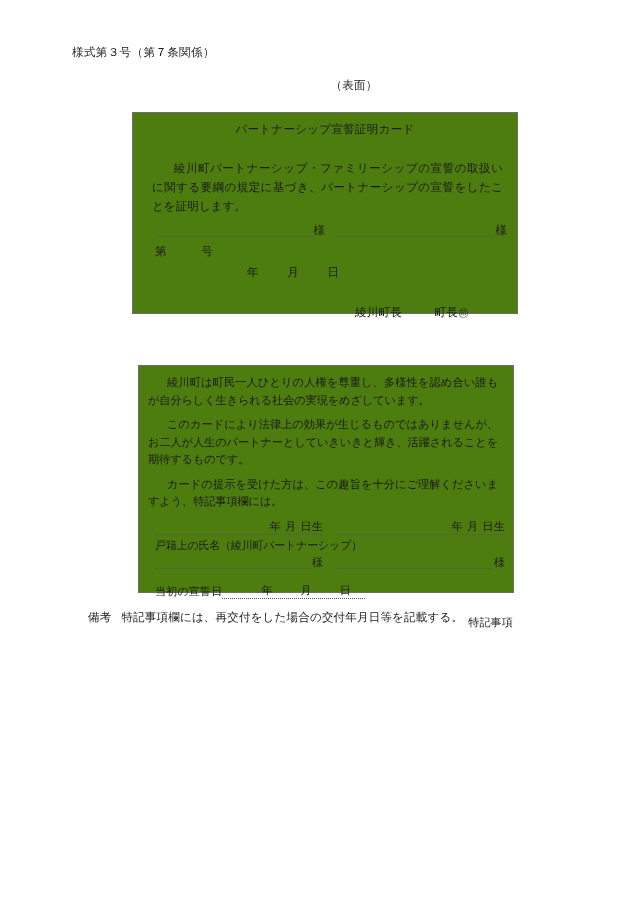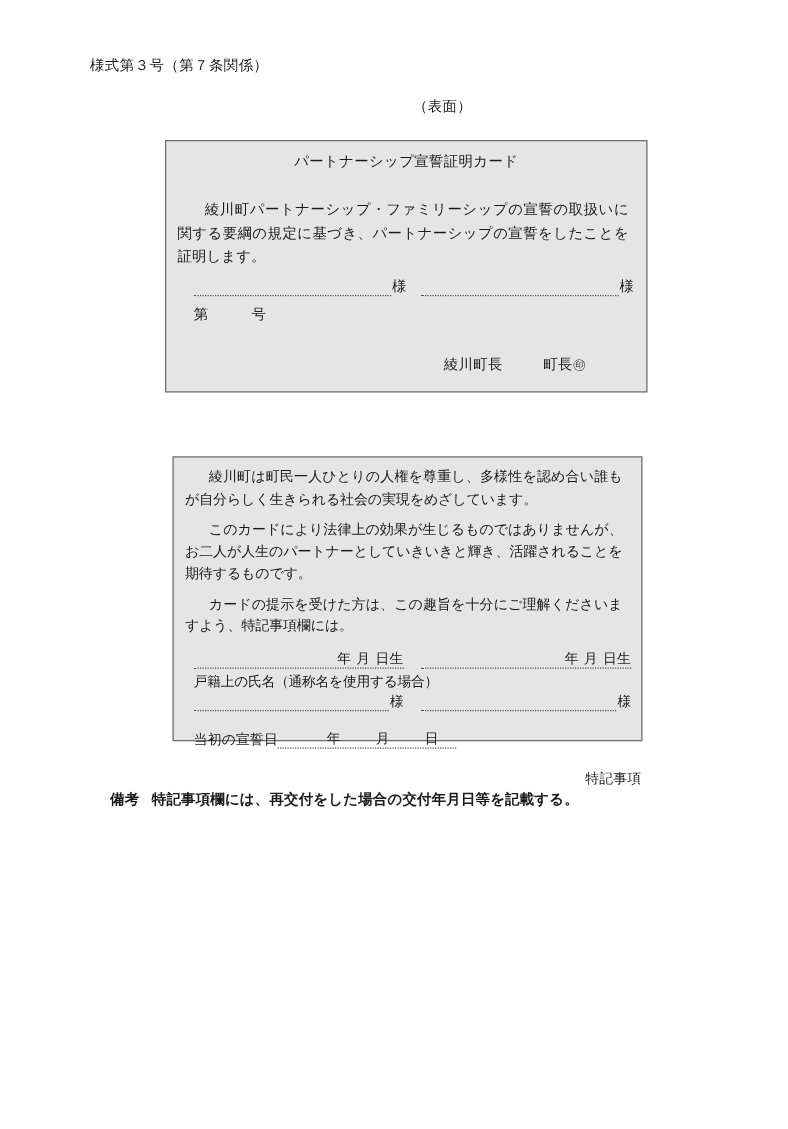--- a/index.html
+++ b/index.html
@@ -42,21 +42,21 @@
     font-size: 11.5px;
     letter-spacing: 0.3px;
   }
   .side-caption.front { top: 78px; padding-left: 39px; }
   .side-caption.back  { top: 338px; }
 
   
   .card-box {
     position: absolute;
     border: 1px solid #6e6e6e;
-    background: #e5e5e5;
+    background: #4d7c0f;
     box-sizing: border-box;
   }
   .card-box.front {
     left: 132px;
     top: 112px;
     width: 386px;
     height: 202px;
   }
   .card-box.back {
     left: 138px;
@@ -68,21 +68,21 @@
   
   .card-title {
     text-align: center;
     font-size: 11.5px;
     margin-top: 9px;
     letter-spacing: 0.3px;
   }
   .front-body {
     font-size: 11.5px;
     line-height: 19px;
-    margin: 22px 14px 0 9px;
+    margin: 22px 14px 0 19px;
     text-align: justify;
     text-indent: 1.9em;
     letter-spacing: 0.1px;
   }
 
   .name-row {
     display: flex;
     margin: 7px 10px 0 22px;
     font-size: 11.5px;
     gap: 12px;
@@ -194,25 +194,24 @@
     font-size: 11px;
     margin: 16px 0 0 16px;
     letter-spacing: 0.2px;
     text-align: right;
   }
 
   
   .note {
     position: absolute;
     left: 88px;
-    top: 632px;
+    top: 610px;
     font-size: 11.5px;
     letter-spacing: 0.2px;
     white-space: nowrap;
-    font-weight: bold;
   }
   .note .sp { display: inline-block; width: 10px; }
 </style>
 </head>
 <body>
 
 <div class="page">
 
   <div class="form-no">様式第３号（第７条関係）</div>
 
@@ -234,20 +233,27 @@
         <span class="sama">様</span>
       </div>
     </div>
 
     <div class="no-row">
       <span>第</span>
       <span class="gap"></span>
       <span>号</span>
     </div>
 
+    <div class="date-row">
+      <span>年</span>
+      <span class="gap"></span>
+      <span>月</span>
+      <span class="gap"></span>
+      <span>日</span>
+    </div>
 
     <div class="sign-row">
       <span>綾川町長</span>
       <span class="gap"></span>
       <span>町長</span><span class="seal">㊞</span>
     </div>
 
   </div>
 
 
@@ -263,21 +269,21 @@
         <span class="ymd">月</span>
         <span>日生</span>
       </div>
       <div class="birth-field">
         <span class="ymd">年</span>
         <span class="ymd">月</span>
         <span>日生</span>
       </div>
     </div>
 
-    <div class="koseki-label">戸籍上の氏名（通称名を使用する場合）</div>
+    <div class="koseki-label">戸籍上の氏名（綾川町パートナーシップ）</div>
 
     <div class="koseki-row">
       <div class="name-field">
         <span class="dotline"></span>
         <span class="sama">様</span>
       </div>
       <div class="name-field">
         <span class="dotline"></span>
         <span class="sama">様</span>
       </div>

